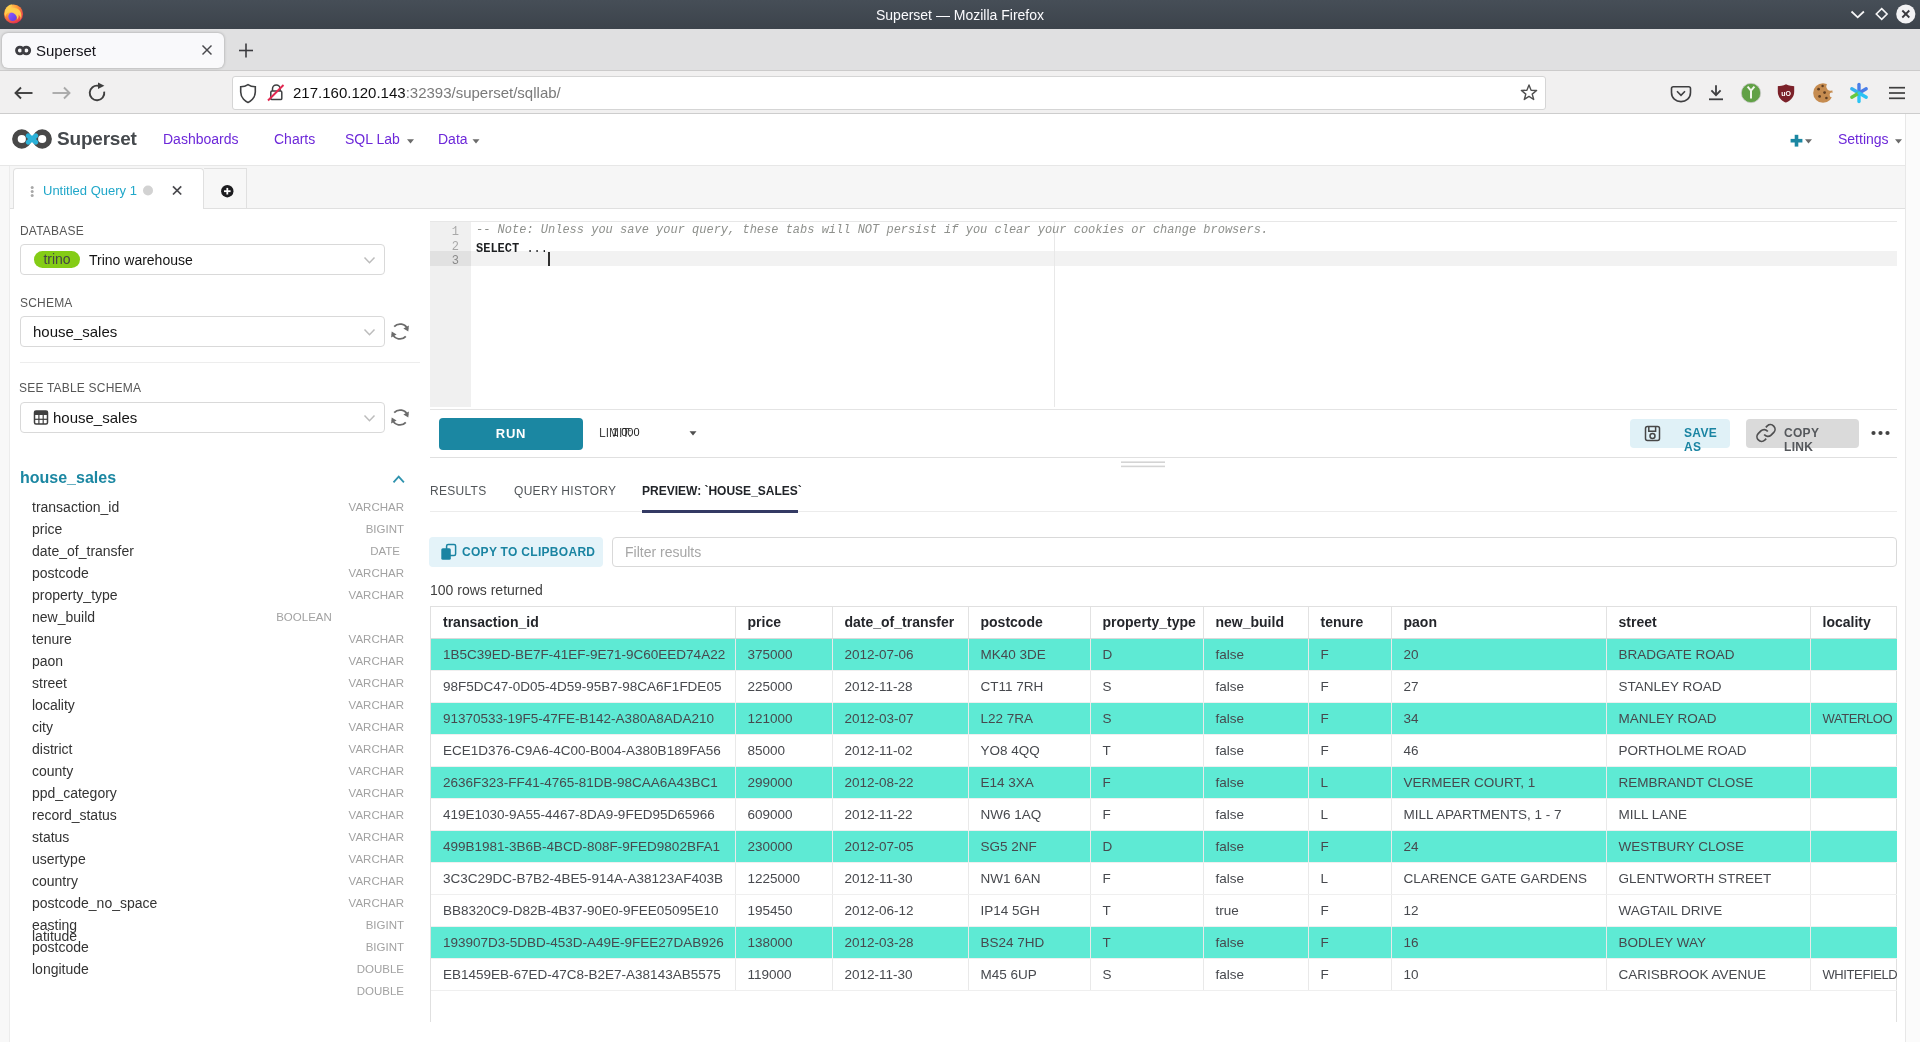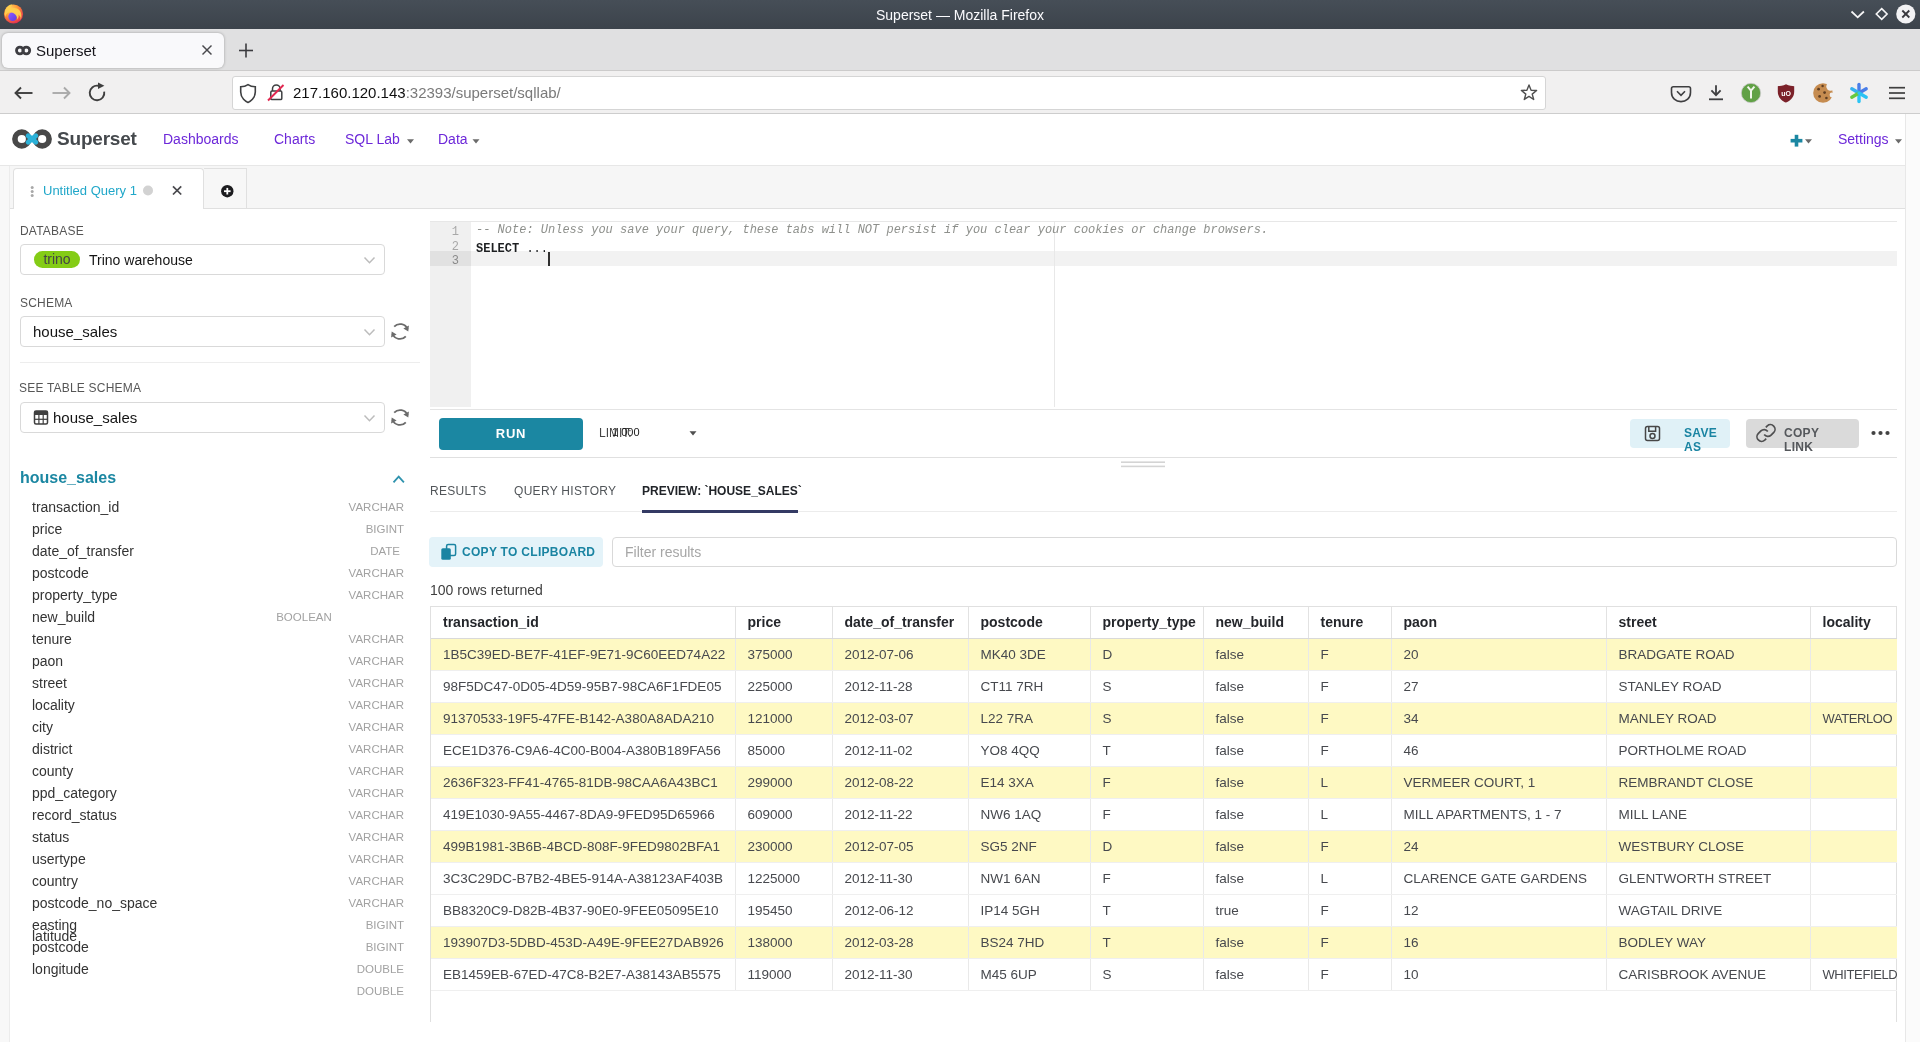--- a/index.html
+++ b/index.html
@@ -50,21 +50,21 @@
 #stabline { left:430px; top:511px; width:1467px; height:1px; background:#ececec; }
 #copyclip { left:429px; top:537px; width:174px; height:30px; background:#e4f3f9; border-radius:4px; }
 #filter { left:612px; top:537px; width:1285px; height:30px; background:#fff; border:1px solid #d9d9d9; border-radius:4px; font-size:14px; color:#a6a6a6; line-height:28px; padding-left:12px; }
 
 
 #rtable { left:430px; top:606px; width:1467px; height:416px; border:1px solid #e0e0e0; border-bottom:none; }
 table { border-collapse:collapse; table-layout:fixed; width:1466px; }
 th { font-size:14px; font-weight:bold; color:#24262b; text-align:left; height:31px; border-right:1px solid #e2e2e2; border-bottom:1px solid #d9d9d9; padding:0 0 0 12px; white-space:nowrap; overflow:hidden; }
 td { font-size:13.5px; color:#47494e; height:32px; border-right:1px solid #e9e9e9; border-bottom:1px solid #efefef; padding:0 0 0 12px; white-space:nowrap; overflow:hidden; }
 td.loc { font-size:13px; letter-spacing:-.4px; }
-tr.odd td { background:#fef9c3; }
+tr.odd td { background:#5eead4; }
 th:last-child, td:last-child { border-right:none; }
 
 
 #sbar { left:1905px; top:114px; width:15px; height:928px; background:#fbfbfb; border-left:1px solid #e8e8e8; }
 </style>
 </head>
 <body>
 <div id="page">
 
 <div class="abs" id="titlebar"></div>

